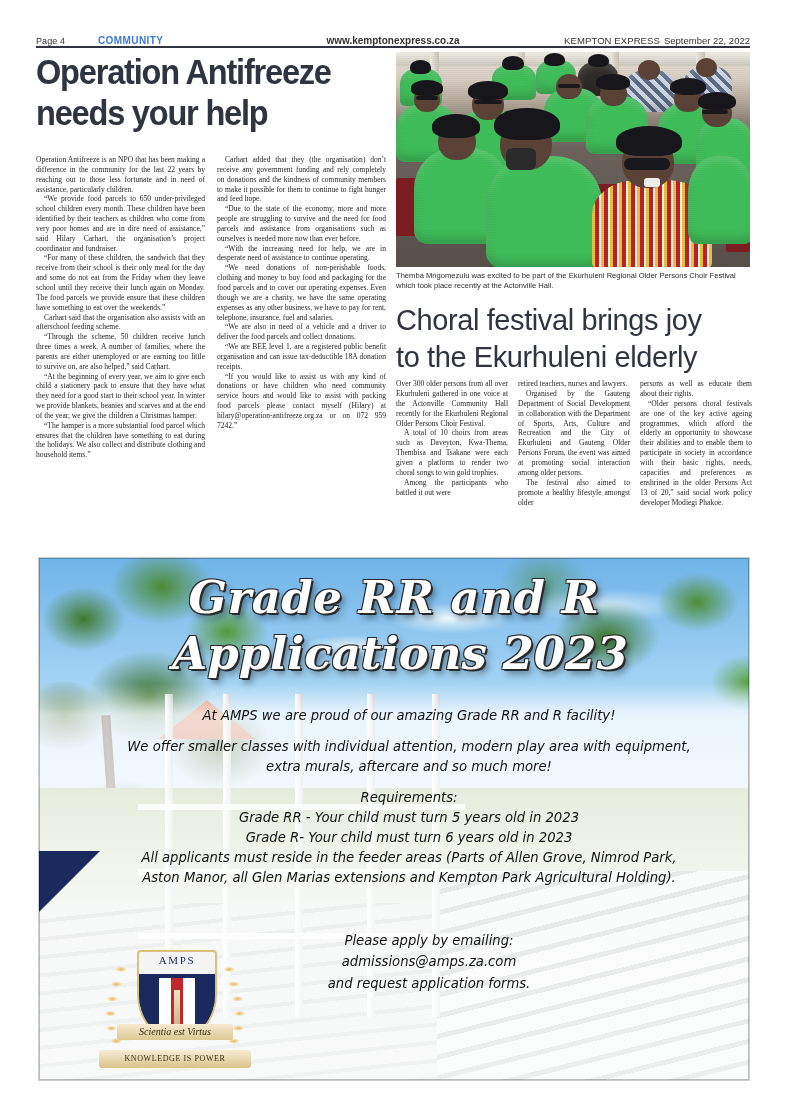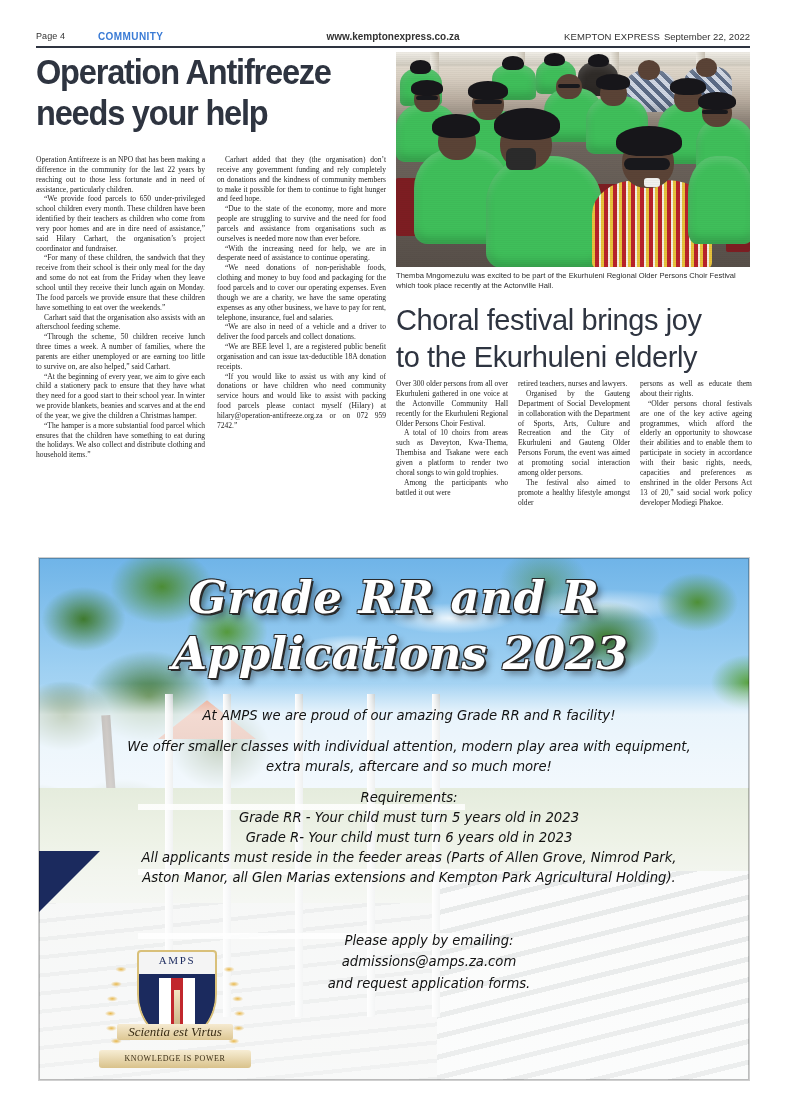--- a/index.html
+++ b/index.html
@@ -24,21 +24,21 @@
   }
 
   
   .masthead {
     position: absolute;
     left: 36px;
     top: 26px;
     width: 714px;
     height: 20px;
     display: flex;
-    align-items: center;
+    align-items: flex-end;
     font-family: "Liberation Sans", sans-serif;
     font-size: 9px;
     color: #333333;
   }
   .mh-page {
     width: 62px;
     letter-spacing: .1px;
   }
   .mh-section {
     color: #3a7bd5;
@@ -427,21 +427,21 @@
     margin-left:-3px;
     background: linear-gradient(180deg,#f3e4c2,#cdb78a);
   }
   .crest .motto {
     position: absolute;
     left: 20px; bottom: 30px;
     width: 116px; height: 16px;
     background: linear-gradient(180deg,#f5ead0,#ddc793);
     border-radius: 2px;
     font-family: "Liberation Serif", serif;
-    font-size: 13px;
+    font-size: 10px;
     color: #3a2d15;
     text-align: center;
     line-height: 16px;
     font-style: italic;
   }
   .crest .banner {
     position: absolute;
     left: 2px; bottom: 2px;
     width: 152px; height: 18px;
     background: linear-gradient(180deg,#f7edd4,#d9c28b);

